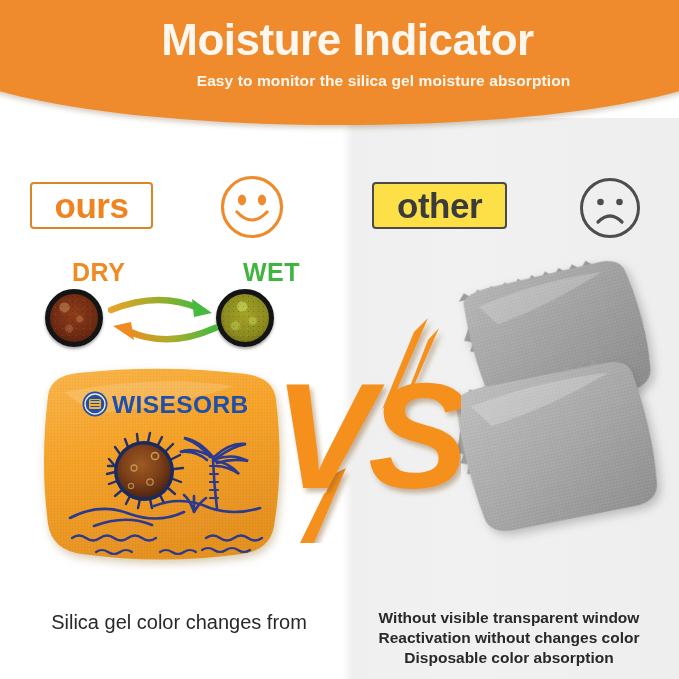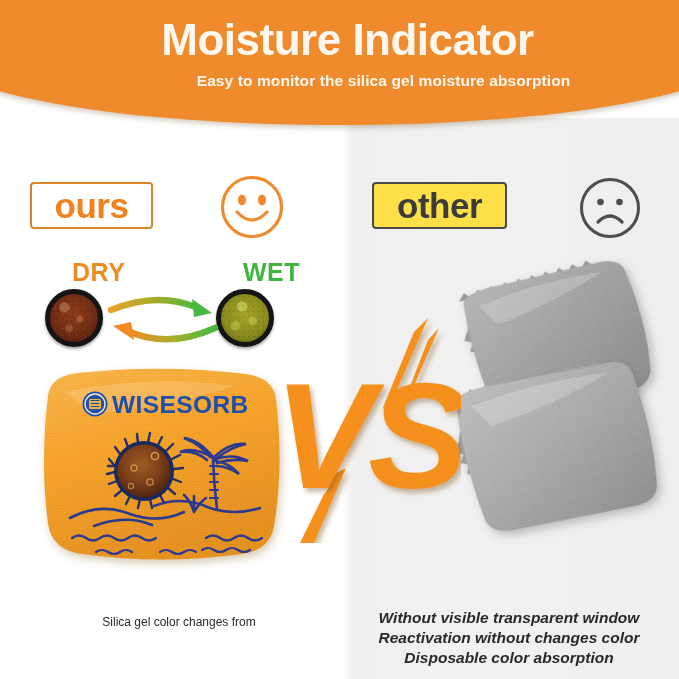--- a/index.html
+++ b/index.html
@@ -92,24 +92,24 @@
   #orange-bag{position:absolute;left:34px;top:362px;width:262px;height:208px;}
 
   
   #gray-bags{position:absolute;left:420px;top:250px;width:259px;height:330px;}
 
   
   #vs{position:absolute;left:276px;top:318px;width:185px;height:225px;}
 
   
   .cap{position:absolute;text-align:center;color:#27292b;}
-  #cap-left{left:18px;top:612px;width:322px;font-size:12px;line-height:21px;}
+  #cap-left{left:18px;top:612px;width:322px;font-size:20px;line-height:21px;}
   #cap-left .kw-orange{color:#e8a23c;}
   #cap-left .kw-green{color:#4aa83c;}
-  #cap-right{left:348px;top:608px;width:322px;font-size:15.5px;line-height:20px;font-weight:bold;font-style:italic;}
+  #cap-right{left:348px;top:608px;width:322px;font-size:15.5px;line-height:20px;font-weight:bold;}
 </style>
 </head>
 <body>
 
 <div id="stage">
 
   <div class="half-tint"></div>
 
   <div class="banner">
     <div class="banner-inner">

